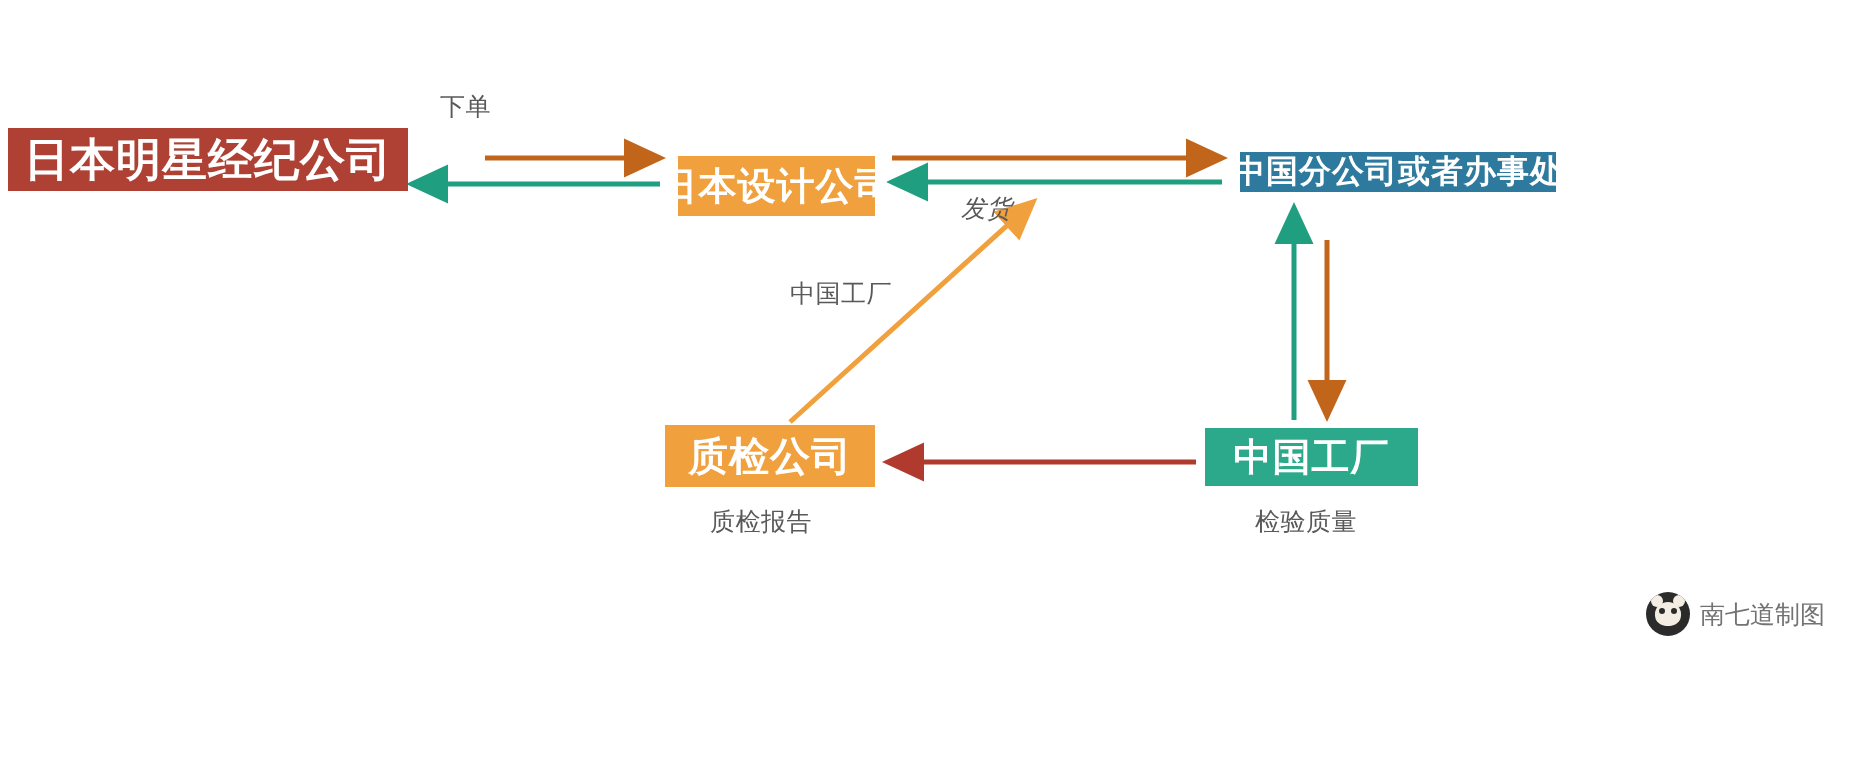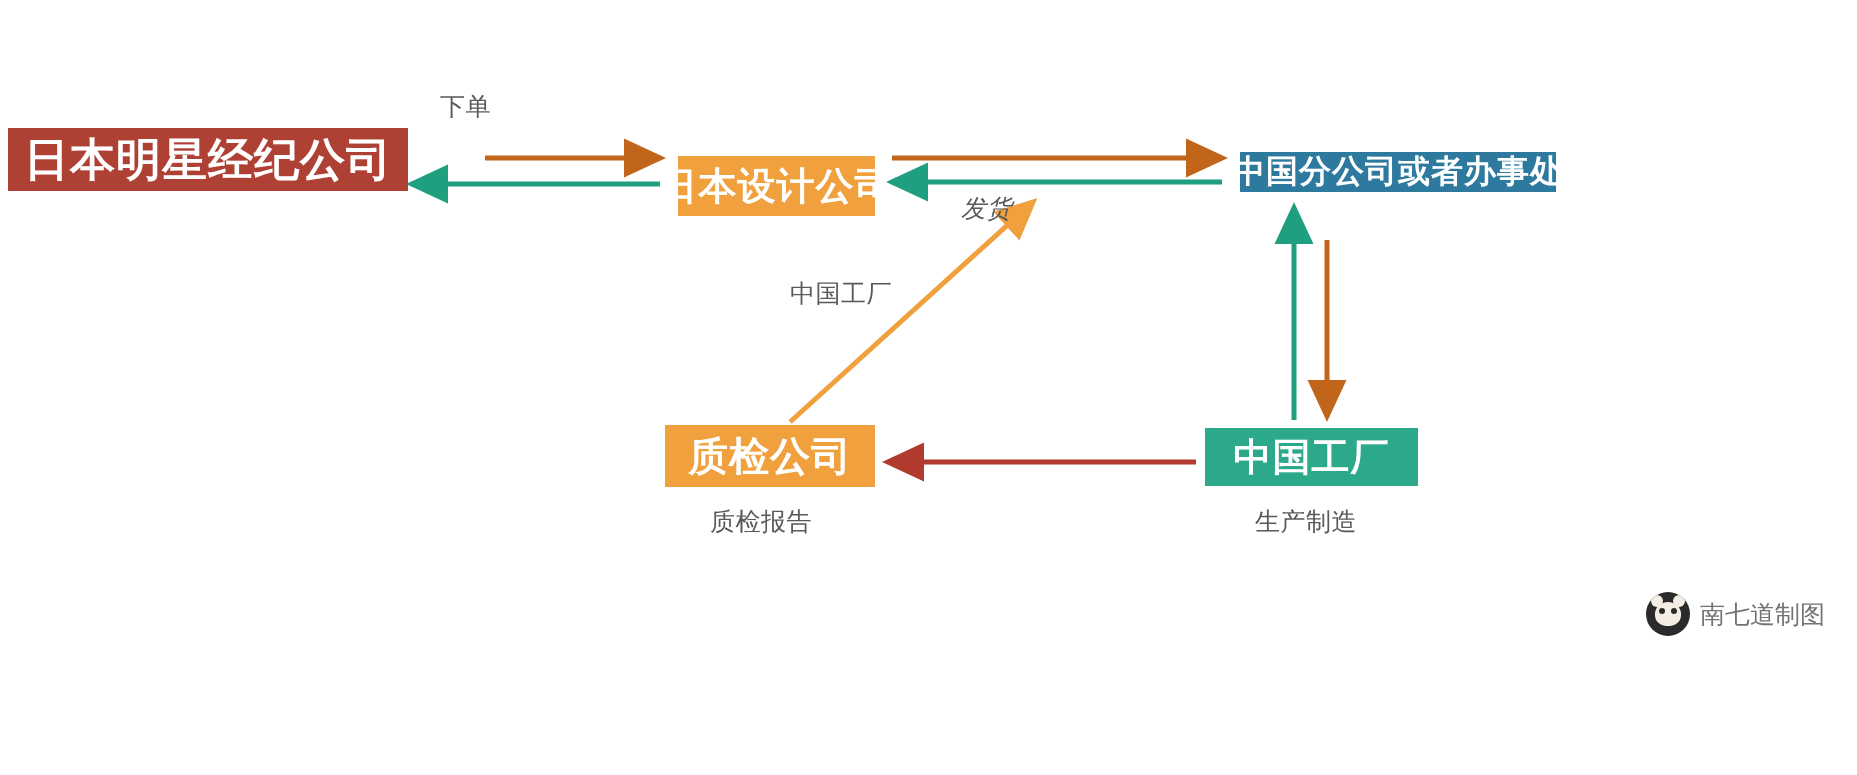--- a/index.html
+++ b/index.html
@@ -130,21 +130,21 @@
 
   <div class="elabel" id="l-ship">发货</div>
 
   <div class="elabel" id="l-qc-report">中国工厂</div>
 
   <div class="elabel" id="l-solution">
   </div>
 
   <div class="elabel" id="l-inspect">质检报告</div>
 
-  <div class="elabel" id="l-produce">生产制造</div>
+  <div class="elabel" id="l-produce">检验质量</div>
 
   <div id="credit">
     <div class="logo">
       <span class="ear l"></span>
       <span class="ear r"></span>
       <span class="face"></span>
     </div>
     <div class="ctext">南七道制图</div>
   </div>
 

